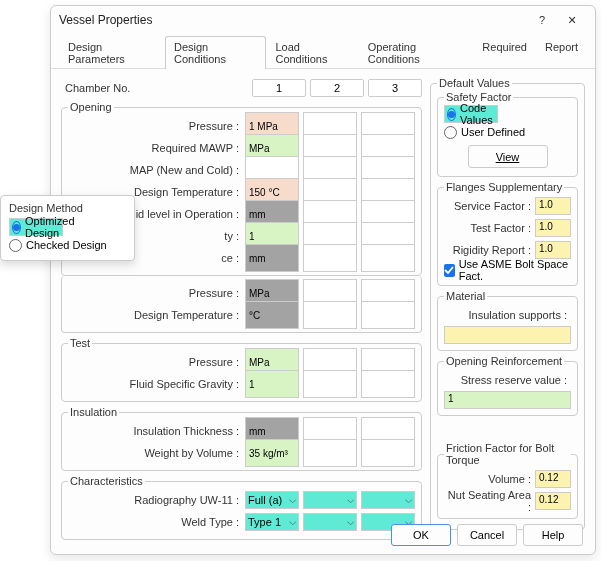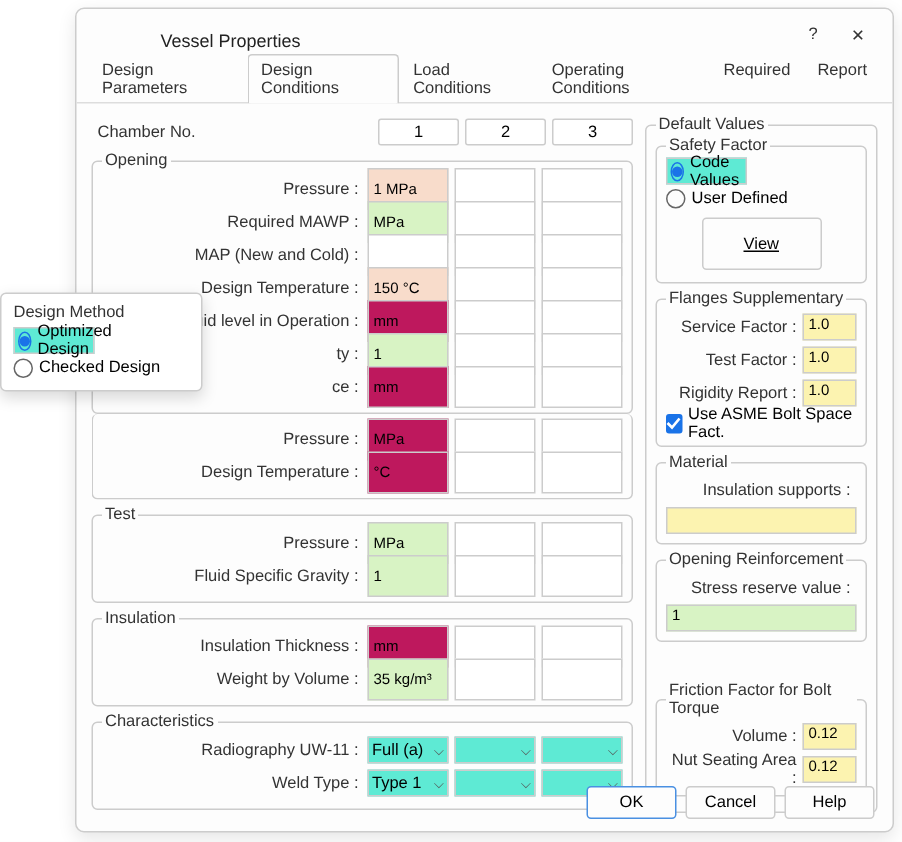--- a/index.html
+++ b/index.html
@@ -1,44 +1,44 @@
 <!DOCTYPE html>
 <html><head>
 <meta charset="utf-8">
 <style>
   * { box-sizing: border-box; font-family: "Segoe UI", Tahoma, sans-serif; font-size: 11px; }
   body { margin: 0; background: #fff; width: 601px; height: 561px; position: relative; }
   .dialog { position: absolute; left: 50px; top: 5px; width: 546px; height: 550px; border: 1px solid #ccc; border-radius: 6px; background: #fdfdfd; box-shadow: 0 4px 12px rgba(0,0,0,.1); }
-  .titlebar { height: 28px; display: flex; align-items: flex-end; padding: 0 8px; margin-left: 48px; }
+  .titlebar { height: 28px; display: flex; align-items: center; padding: 0 8px; }
   .titlebar .title { flex: 1; font-size: 12px; color: #222; }
   .tbtn { width: 30px; height: 22px; display: flex; align-items: center; justify-content: center; color: #333; cursor: pointer; }
   .tabs { display: flex; border-bottom: 1px solid #ddd; padding: 0 8px; gap: 0; margin-top: 2px; }
   .tab { padding: 4px 8px; color: #333; cursor: pointer; border: 1px solid transparent; border-bottom: none; border-radius: 3px 3px 0 0; margin-bottom: -1px; }
   .tab.active { border-color: #ccc; background: #fdfdfd; font-weight: 400; }
   .content { position: relative; padding: 8px 10px; display: flex; gap: 8px; height: calc(100% - 28px - 24px - 34px); }
   .left { flex: 1; }
   .right { width: 155px; display:flex; flex-direction:column; gap:4px; }
   .row { display: flex; align-items: center; height: 22px; }
   .lbl { flex: 1; text-align: right; padding-right: 6px; color: #333; }
   .cells { display: flex; gap: 4px; }
   .cell { width: 54px; height: 28px; border: 1px solid #ccc; background: #fff; font-size: 10px; padding: 1px 3px; display:flex; align-items:center; }
   .cell.peach { background: #f8dccb; }
-  .cell.yellow { background: #be185d; }
+  .cell.yellow { background: #a3a3a3; }
   .cell.green { background: #d8f3c4; }
   .hdrcell { width: 54px; text-align: center; border: 1px solid #ccc; border-radius: 2px; height: 18px; line-height: 16px; background: #fff; }
   fieldset { border: 1px solid #ccc; border-radius: 4px; margin: 0 0 4px 0; padding: 2px 6px 6px 6px; }
   legend { font-size: 11px; color: #333; padding: 0 2px; }
   .radio { display:flex; align-items:center; gap:4px; height:18px; cursor:pointer; }
   .radio .dot { width:13px; height:13px; border:1px solid #666; border-radius:50%; display:flex; align-items:center; justify-content:center; }
   .radio.sel .dot { border-color:#1a73e8; }
   .radio.sel .dot::after { content:""; width:7px; height:7px; background:#1a73e8; border-radius:50%; }
   .check { display:flex; align-items:center; gap:4px; height:18px; cursor:pointer; }
   .check .box { width:13px; height:13px; background:#1a73e8; border-radius:2px; display:flex; align-items:center; justify-content:center; }
   .check .box svg { width:10px; height:10px; }
-  .btn { border:1px solid #ccc; border-radius:3px; background:#fdfdfd; height:35px; display:flex; align-items:center; justify-content:center; cursor:pointer; padding:0 10px;text-decoration:underline; }
+  .btn { border:1px solid #ccc; border-radius:3px; background:#fdfdfd; height:23px; display:flex; align-items:center; justify-content:center; cursor:pointer; padding:0 10px;text-decoration:underline; }
   .rrow { display:flex; align-items:center; height:22px; }
   .rlbl { flex:1; text-align:right; padding-right:4px; color:#333; }
   .rinput { width:36px; height:18px; border:1px solid #ccc; background:#fcf3b0; font-size:10px; padding:1px 3px; }
   .rinput.green { background:#d8f3c4; }
   .footer { position:absolute; bottom:8px; right:12px; display:flex; gap:6px; }
   .fbtn { border:1px solid #ccc; border-radius:3px; background:#fdfdfd; height:22px; min-width:60px; display:flex; align-items:center; justify-content:center; cursor:pointer; }
   .fbtn.primary { border-color:#4a90e2; }
   .sel { width:54px; height:18px; border:1px solid #ccc; background:#5eead4; font-size:10px; padding:1px 2px; cursor:pointer; display:flex; align-items:center; justify-content:space-between; }
   .sel .chev { font-size:9px; color:#555; }
   

